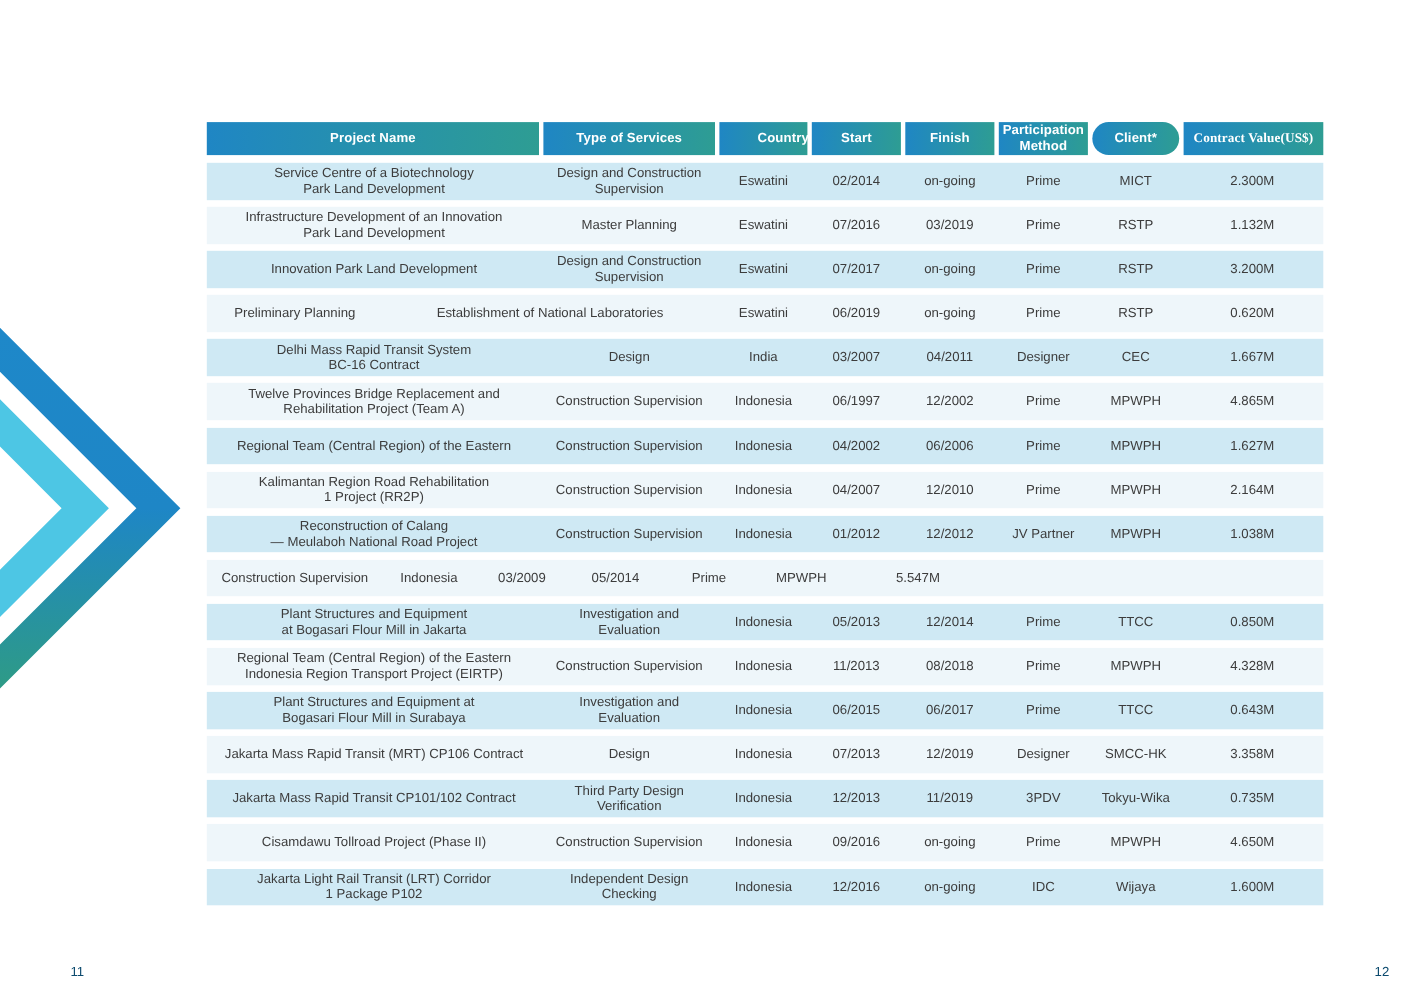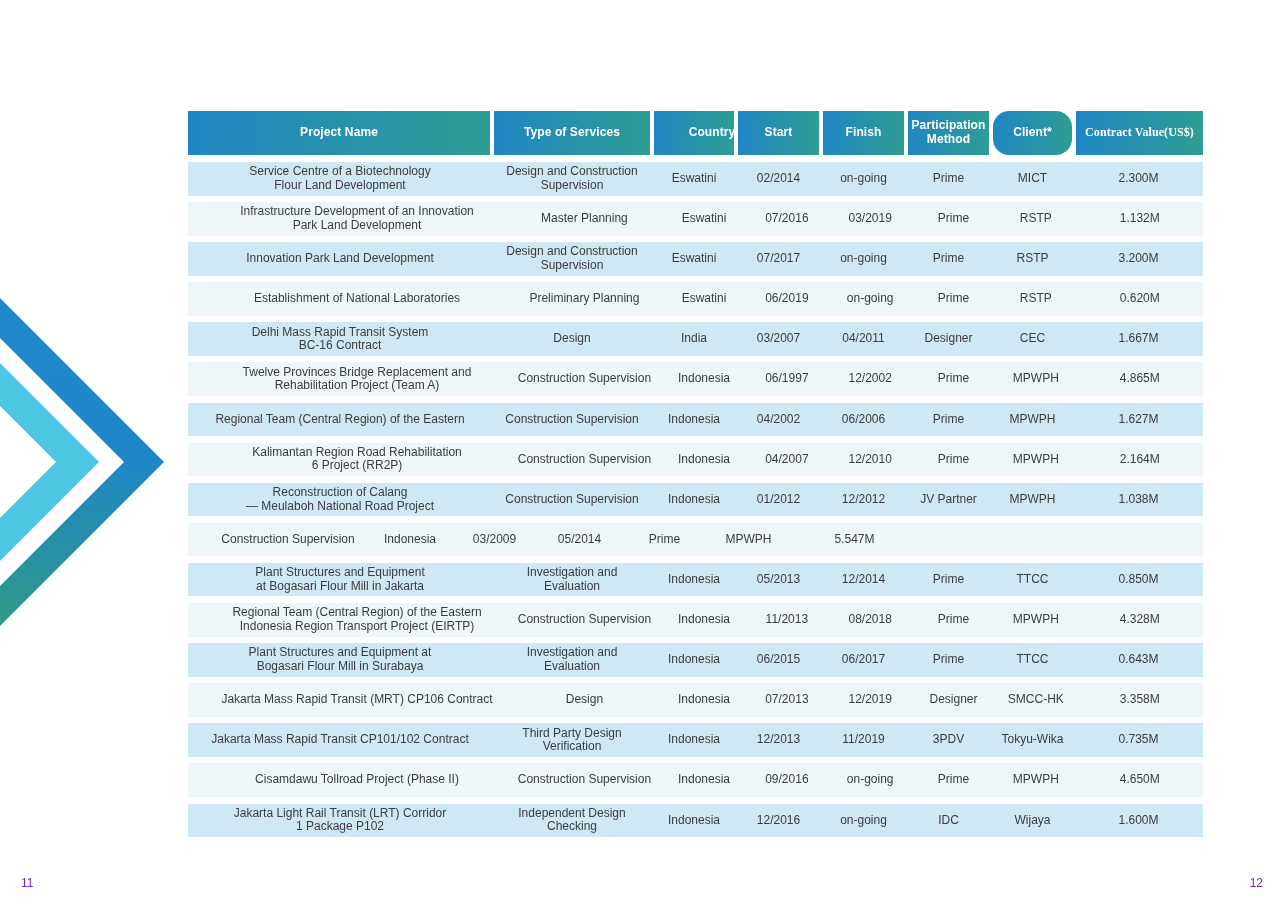--- a/index.html
+++ b/index.html
@@ -11,55 +11,55 @@
     font-family: "Liberation Sans", sans-serif;
     color: #3c3c3c;
   }
 
   
   .deco { position: absolute; left: 0; top: 0; width: 200px; height: 905px; }
 
   
   .ptable { position: absolute; left: 188px; top: 111px; width: 1015px; }
 
-  .thead { display: flex; column-gap: 4px; height: 44px; }
+  .thead { display: flex; column-gap: 4px; height: 30px; }
   .th {
     background: linear-gradient(92deg, #1f86c4 0%, #2e9d93 100%);
     color: #ffffff;
     font-weight: bold;
     font-size: 12px;
     line-height: 1.15;
     display: flex;
     align-items: center;
     justify-content: center;
     text-align: center;
     letter-spacing: 0.1px;
   }
   .hc0 { width: 302px; } .hc1 { width: 156px; } .hc2 { width: 80px; padding-left: 36px; }
   .hc3 { width: 81px; }  .hc4 { width: 81px; }  .hc5 { width: 81px; }
   .hc6 { width: 79px; border-radius: 16px; }  .hc7 { width: 127px; font-family: Liberation Serif, serif; }
 
   .tbody { margin-top: 7px; }
   .tr { display: flex; height: 33.5px; margin-bottom: 6.6px; }
   .row-blue { background: #cfe9f4; }
-  .row-pale { background: #eef6fa; padding-left: 20px; }
+  .row-pale { background: #eef6fa; }
   .td {
     display: flex;
     align-items: center;
     justify-content: center;
     text-align: center;
     font-size: 12px;
     line-height: 13.5px;
     white-space: pre-line;
   }
   .rc0 { width: 304px; } .rc1 { width: 160px; } .rc2 { width: 84px; }
   .rc3 { width: 85px; }  .rc4 { width: 85px; }  .rc5 { width: 85px; }
   .rc6 { width: 83px; }  .rc7 { width: 129px; }
 
-  .pageno { position: absolute; bottom: 15px; font-size: 12px; color: #6d28d9; }
+  .pageno { position: absolute; bottom: 15px; font-size: 12px; color: #0c4a6e; margin-left: 43px; }
   .pageno-left { left: 21px; }
   .pageno-right { right: 17px; }
 </style>
 </head>
 <body>
 
 <svg class="deco" viewBox="0 0 200 905" aria-hidden="true">
   <defs>
     <linearGradient id="gradOuter" gradientUnits="userSpaceOnUse" x1="0" y1="298" x2="0" y2="626">
       <stop offset="0" stop-color="#1e88c9"></stop>
@@ -78,21 +78,21 @@
     <div class="th hc2">Country</div>
     <div class="th hc3">Start</div>
     <div class="th hc4">Finish</div>
     <div class="th hc5">Participation Method</div>
     <div class="th hc6">Client*</div>
     <div class="th hc7">Contract Value(US$)</div>
   </div>
   <div class="tbody">
       <div class="tr row-blue">
     <div class="td rc0">Service Centre of a Biotechnology
-Flour Land Development</div>
+Park Land Development</div>
     <div class="td rc1">Design and Construction
 Supervision</div>
     <div class="td rc2">Eswatini</div>
     <div class="td rc3">02/2014</div>
     <div class="td rc4">on-going</div>
     <div class="td rc5">Prime</div>
     <div class="td rc6">MICT</div>
     <div class="td rc7">2.300M</div>
   </div>
       <div class="tr row-pale">
@@ -111,22 +111,22 @@
     <div class="td rc1">Design and Construction
 Supervision</div>
     <div class="td rc2">Eswatini</div>
     <div class="td rc3">07/2017</div>
     <div class="td rc4">on-going</div>
     <div class="td rc5">Prime</div>
     <div class="td rc6">RSTP</div>
     <div class="td rc7">3.200M</div>
   </div>
       <div class="tr row-pale">
+    <div class="td rc1">Preliminary Planning</div>
     <div class="td rc0">Establishment of National Laboratories</div>
-    <div class="td rc1">Preliminary Planning</div>
     <div class="td rc2">Eswatini</div>
     <div class="td rc3">06/2019</div>
     <div class="td rc4">on-going</div>
     <div class="td rc5">Prime</div>
     <div class="td rc6">RSTP</div>
     <div class="td rc7">0.620M</div>
   </div>
       <div class="tr row-blue">
     <div class="td rc0">Delhi Mass Rapid Transit System
 BC-16 Contract</div>
@@ -154,21 +154,21 @@
     <div class="td rc1">Construction Supervision</div>
     <div class="td rc2">Indonesia</div>
     <div class="td rc3">04/2002</div>
     <div class="td rc4">06/2006</div>
     <div class="td rc5">Prime</div>
     <div class="td rc6">MPWPH</div>
     <div class="td rc7">1.627M</div>
   </div>
       <div class="tr row-pale">
     <div class="td rc0">Kalimantan Region Road Rehabilitation
-6 Project (RR2P)</div>
+1 Project (RR2P)</div>
     <div class="td rc1">Construction Supervision</div>
     <div class="td rc2">Indonesia</div>
     <div class="td rc3">04/2007</div>
     <div class="td rc4">12/2010</div>
     <div class="td rc5">Prime</div>
     <div class="td rc6">MPWPH</div>
     <div class="td rc7">2.164M</div>
   </div>
       <div class="tr row-blue">
     <div class="td rc0">Reconstruction of Calang

